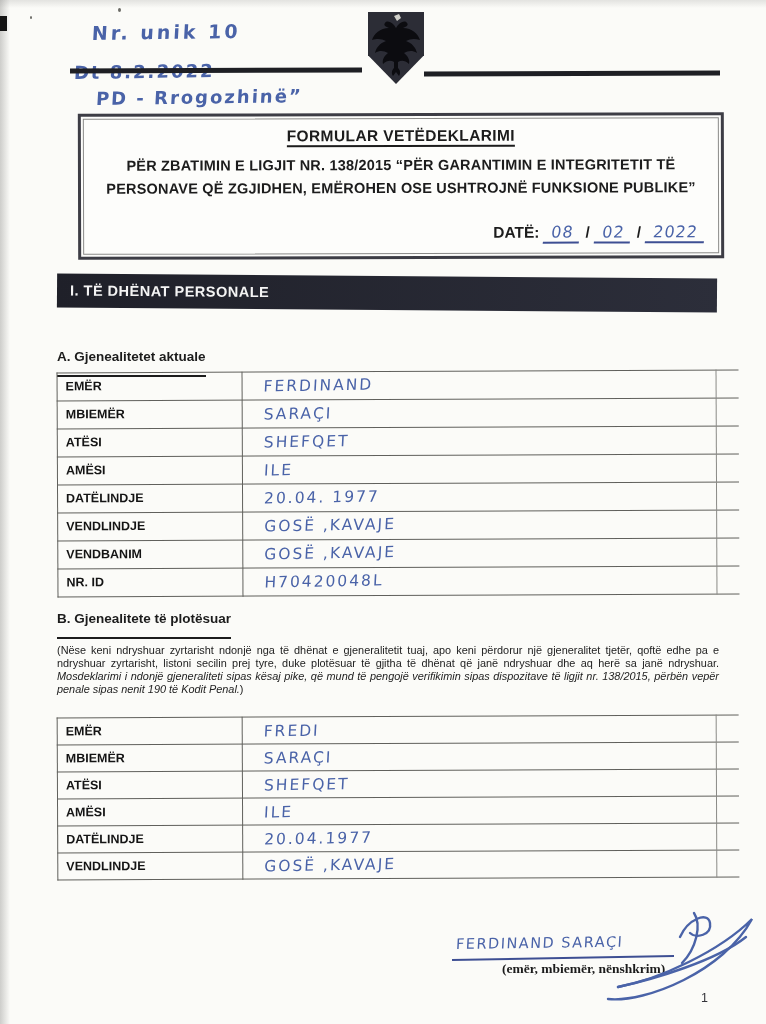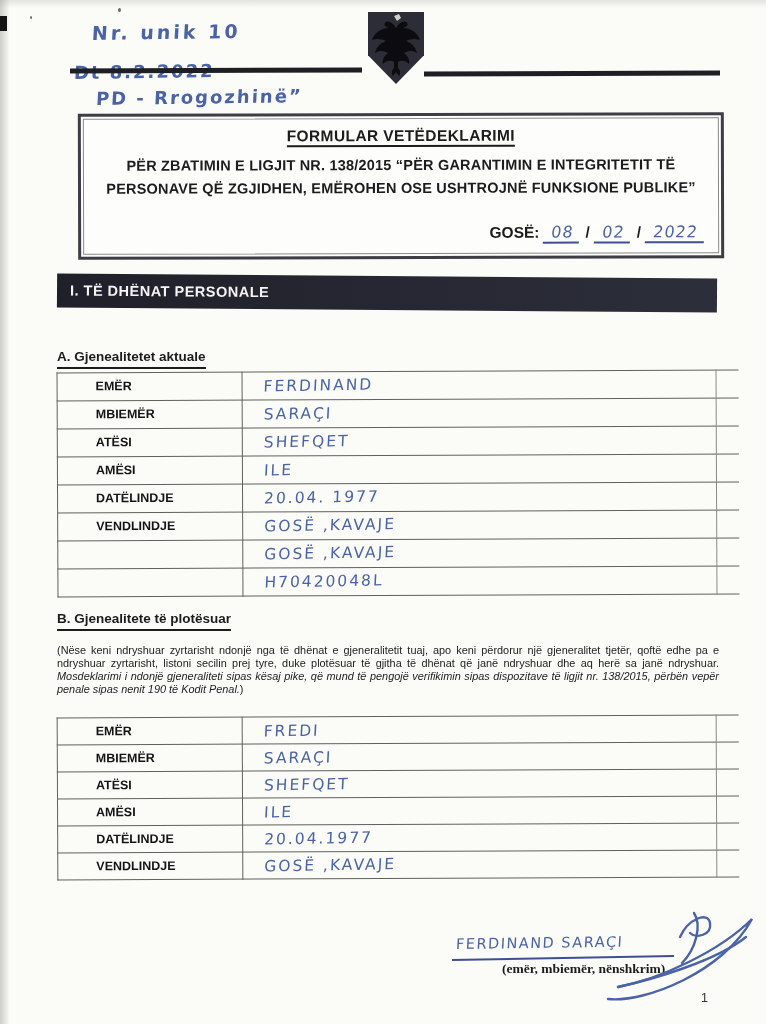--- a/index.html
+++ b/index.html
@@ -43,33 +43,33 @@
             border-bottom:2px solid #3e4f93;padding:0 7px 0 7px;transform:skewX(-8deg);font-weight:normal;letter-spacing:1px;}
   .date-sep{display:inline-block;margin:0 1px;font-weight:bold;}
 
   
   .section-bar{position:absolute;left:57px;top:276px;width:660px;height:34px;
                background:linear-gradient(90deg,#1f2029,#2c2e3a);transform:rotate(0.45deg);
                color:#f4f4f4;font-weight:bold;font-size:14.5px;line-height:34px;padding-left:13px;
                box-sizing:border-box;letter-spacing:.5px;}
 
   .subhead{position:absolute;font-weight:bold;font-size:13.5px;}
-  .subhead span{border-bottom:2px solid #1c1c1c;padding-bottom:3px;margin-top:48px;}
+  .subhead span{border-bottom:2px solid #1c1c1c;padding-bottom:11px;margin-top:48px;}
   .subhead-a{left:57px;top:349px;}
   .subhead-b{left:57px;top:611px;}
 
   
   .tbl{position:absolute;left:57px;width:659px;transform:rotate(-0.25deg);}
   .tbl-a{top:371px;}
   .tbl-b{top:716px;}
   .trow{position:relative;height:27px;border-bottom:1px solid #60605c;width:682px;}
   .tbl-b .trow{height:26px;}
   .trow:first-child{border-top:1px solid #60605c;}
   .tlabel{position:absolute;left:0;top:0;width:185px;height:100%;font-weight:bold;font-size:12.5px;
-          line-height:26px;padding-left:9px;box-sizing:border-box;color:#141414;margin-left:30px;}
+          line-height:26px;padding-left:9px;box-sizing:border-box;color:#141414;}
   .tdiv{position:absolute;left:185px;top:0;bottom:0;width:1px;background:#60605c;}
   .tvalue{position:absolute;left:207px;top:3px;font-size:15.5px;line-height:22px;}
   .tl-edge{position:absolute;left:0;top:0;bottom:0;width:1px;background:#60605c;}
   .tr-edge{position:absolute;left:659px;top:0;bottom:0;width:1px;background:#8a8a86;}
 
   
   .note-par{position:absolute;left:57px;top:644px;width:662px;font-size:10.9px;line-height:13px;
             text-align:justify;color:#222;}
 
   
@@ -103,21 +103,21 @@
     </svg>
   </div>
 
   <div class="titlebox">
     <div class="inner"></div>
     <div class="form-title">
       <span>FORMULAR VETËDEKLARIMI</span>
     </div>
     <div class="form-subtitle">PËR ZBATIMIN E LIGJIT NR. 138/2015 “PËR GARANTIMIN E INTEGRITETIT TË PERSONAVE QË ZGJIDHEN, EMËROHEN OSE USHTROJNË FUNKSIONE PUBLIKE”</div>
     <div class="date-row">
-      <span>GOSË:</span>
+      <span>DATË:</span>
       <span class="date-val">08</span>
       <span class="date-sep">/</span>
       <span class="date-val">02</span>
       <span class="date-sep">/</span>
       <span class="date-val">2022</span>
     </div>
   </div>
 
   <div class="section-bar">I. TË DHËNAT PERSONALE</div>
 
@@ -144,23 +144,25 @@
     </div>
     <div class="trow">
       <div class="tlabel">DATËLINDJE</div>
       <div class="tvalue handw">20.04. 1977</div>
     </div>
     <div class="trow">
       <div class="tlabel">VENDLINDJE</div>
       <div class="tvalue handw">GOSË ,KAVAJE</div>
     </div>
     <div class="trow">
+      <div class="tlabel">VENDBANIM</div>
       <div class="tvalue handw">GOSË ,KAVAJE</div>
     </div>
     <div class="trow">
+      <div class="tlabel">NR. ID</div>
       <div class="tvalue handw">H70420048L</div>
     </div>
     <div class="tl-edge"></div>
     <div class="tdiv" style="top:0;bottom:0;"></div>
     <div class="tr-edge"></div>
   </div>
 
   <div class="subhead subhead-b">
     <span>B. Gjenealitete të plotësuar</span>
   </div>

